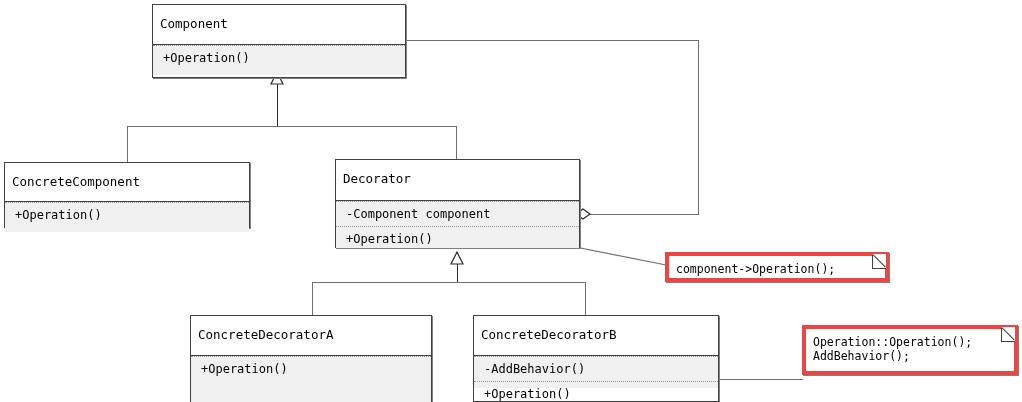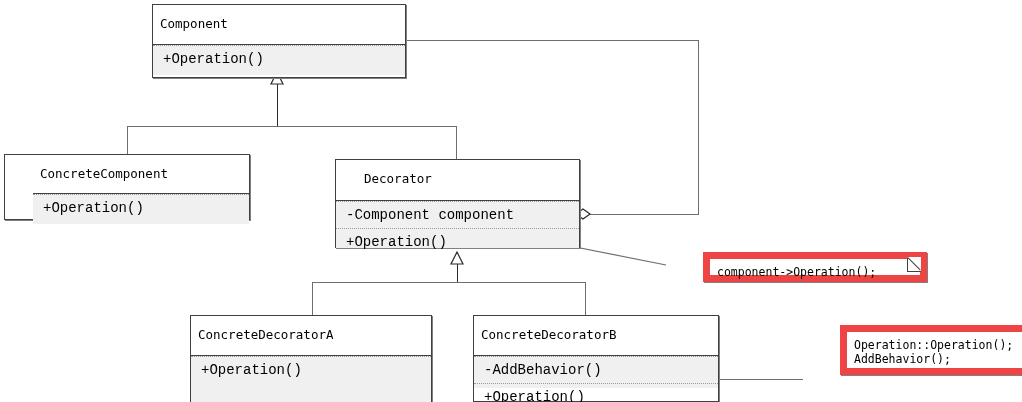--- a/index.html
+++ b/index.html
@@ -36,41 +36,39 @@
   }
   .uml-compartment {
     box-sizing: border-box;
     background: #f0f0f0;
     border-top: 1px solid #404040;
     padding: 0;
   }
   .uml-member {
     box-sizing: border-box;
     color: #000000;
-    font-size: 14px;
+    font-size: 12px;
     line-height: 1;
     padding: 6px 0 6px 10px;
     white-space: nowrap;
     border-top: 1px dotted #9a9a9a;
-    font-family: Liberation Mono, monospace;
   }
   .uml-member.first { border-top: none; }
   .uml-compartment.dotted-top > .uml-member.first {
     border-top: 1px dotted #9a9a9a;
   }
 
   
   .uml-note {
     position: absolute;
     box-sizing: border-box;
     background: #ffffff;
     z-index: 6;
-    border: 7px solid #ef4444;
+    border: 4px solid #ef4444;
     box-shadow: 1px 1px 0 0 #808080;
-    margin-left: 38px;
   }
   .note-text {
     color: #000000;
     font-size: 11.5px;
     line-height: 14px;
     padding: 6px 8px 0 7px;
     white-space: pre;
   }
   .note-fold {
     position: absolute;
@@ -157,29 +155,29 @@
     <line x1="535" y1="239" x2="666" y2="265" stroke="#6e6e6e" stroke-width="1.2"></line>
   </svg>
 
   <div class="uml-class" style="left:152px; top:4px; width:254px; height:74px;">
     <div class="uml-name" style="height:39px;">Component</div>
     <div class="uml-compartment dotted-top" style="height:31px;">
       <div class="uml-member first">+Operation()</div>
     </div>
   </div>
 
-  <div class="uml-class" style="left:4px; top:154px; width:246px; height:66px;padding-left:28px;">
+  <div class="uml-class" style="left:4px; top:162px; width:246px; height:66px;">
     <div class="uml-name" style="height:38px;">ConcreteComponent</div>
     <div class="uml-compartment dotted-top" style="height:31px;">
       <div class="uml-member first">+Operation()</div>
     </div>
   </div>
 
   <div class="uml-class" style="left:335px; top:159px; width:245px; height:89px;">
-    <div class="uml-name" style="height:40px;margin-left:21px;">Decorator</div>
+    <div class="uml-name" style="height:40px;">Decorator</div>
     <div class="uml-compartment dotted-top" style="height:48px;">
       <div class="uml-member first">-Component component</div>
       <div class="uml-member">+Operation()</div>
     </div>
   </div>
 
   <div class="uml-class" style="left:190px; top:315px; width:242px; height:87px;">
     <div class="uml-name" style="height:39px;">ConcreteDecoratorA</div>
     <div class="uml-compartment dotted-top" style="height:47px;">
       <div class="uml-member">+Operation()</div>

